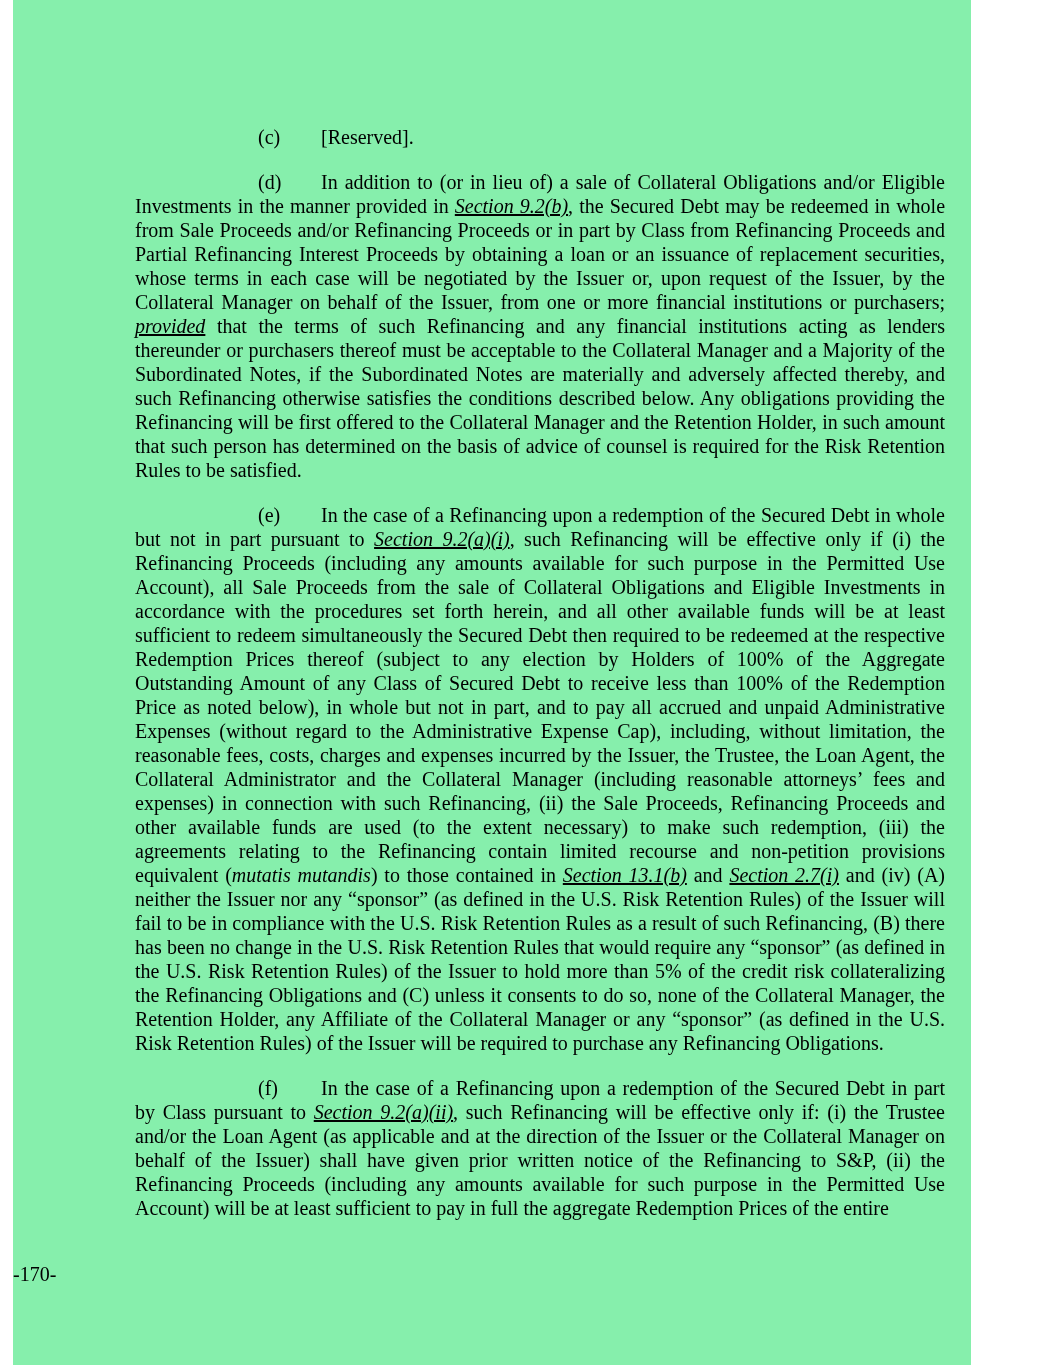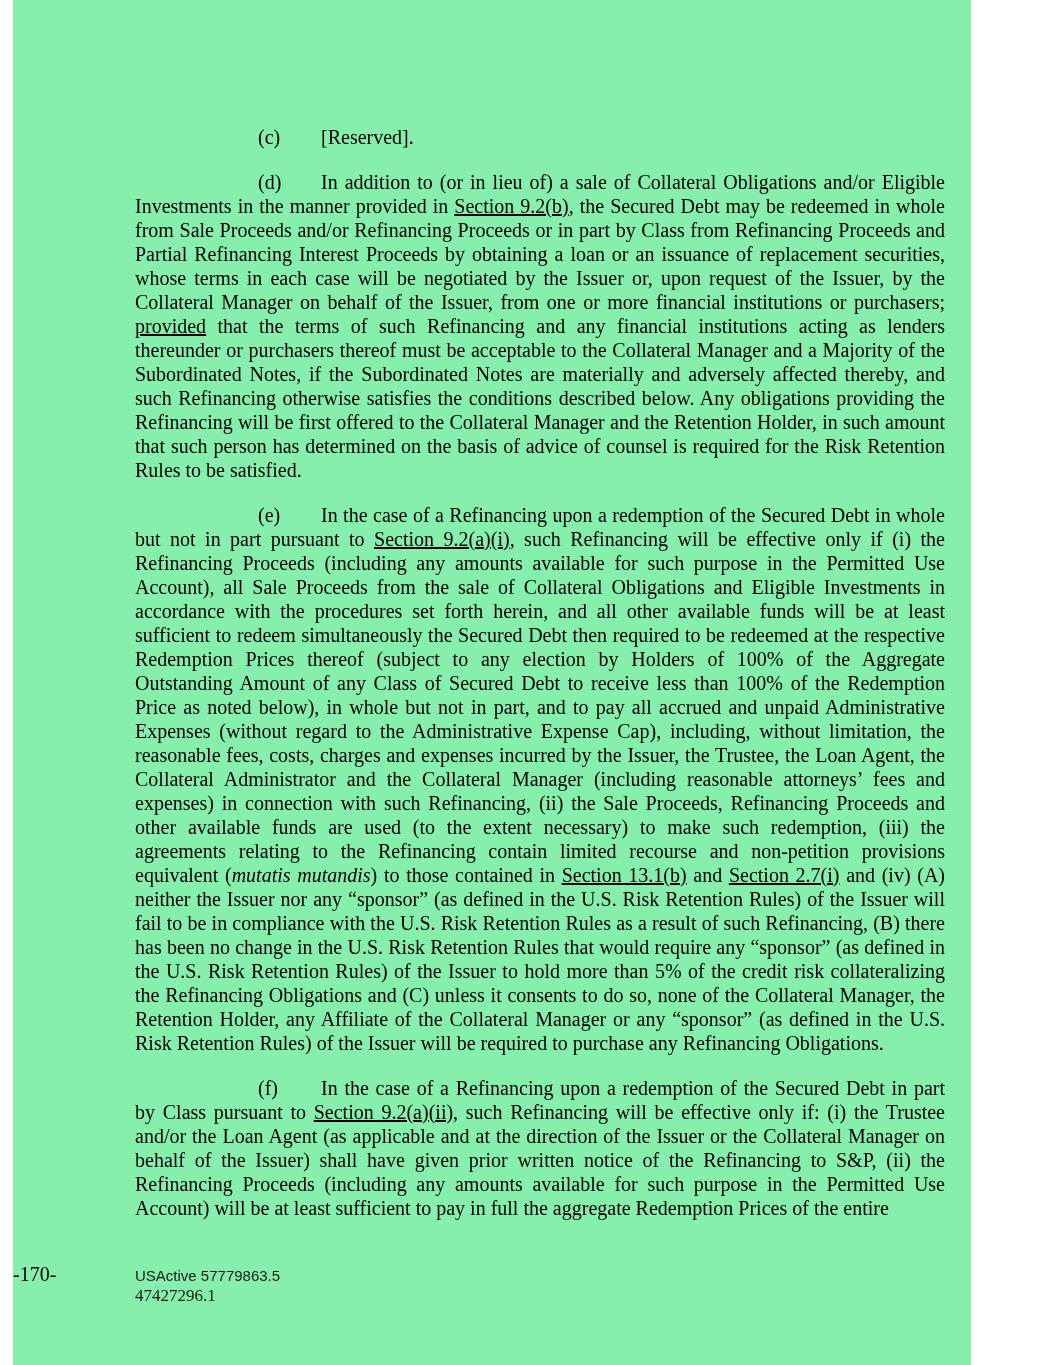--- a/index.html
+++ b/index.html
@@ -34,21 +34,21 @@
     line-height: 24px;
     text-align: justify;
     text-indent: 123px;
     color: #000000;
   }
   p.para .label {
     display: inline-block;
     width: 63px;
     text-indent: 0;
   }
-  .u { text-decoration: underline; }
+  .u { text-decoration: underline; font-style: italic; }
   .i { font-style: italic; margin-top: 44px; }
   .footer-left {
     position: absolute;
     left: 122px;
     top: 1266px;
   }
   .footer-id1 {
     font-family: "Liberation Sans", sans-serif;
     font-size: 15px;
     line-height: 20px;
@@ -75,19 +75,15 @@
 <body>
 
 <div class="page">
   <div class="content" id="paragraphs">
       <p class="para"><span class="label">(c)</span><span>[Reserved].</span></p>
       <p class="para"><span class="label">(d)</span><span>In addition to (or in lieu of) a sale of Collateral Obligations and/or Eligible Investments in the manner provided in </span><span class="u">Section 9.2(b)</span><span>, the Secured Debt may be redeemed in whole from Sale Proceeds and/or Refinancing Proceeds or in part by Class from Refinancing Proceeds and Partial Refinancing Interest Proceeds by obtaining a loan or an issuance of replacement securities, whose terms in each case will be negotiated by the Issuer or, upon request of the Issuer, by the Collateral Manager on behalf of the Issuer, from one or more financial institutions or purchasers; </span><span class="u">provided</span><span> that the terms of such Refinancing and any financial institutions acting as lenders thereunder or purchasers thereof must be acceptable to the Collateral Manager and a Majority of the Subordinated Notes, if the Subordinated Notes are materially and adversely affected thereby, and such Refinancing otherwise satisfies the conditions described below.  Any obligations providing the Refinancing will be first offered to the Collateral Manager and the Retention Holder, in such amount that such person has determined on the basis of advice of counsel is required for the Risk Retention Rules to be satisfied.</span></p>
       <p class="para"><span class="label">(e)</span><span>In the case of a Refinancing upon a redemption of the Secured Debt in whole but not in part pursuant to </span><span class="u">Section 9.2(a)(i)</span><span>, such Refinancing will be effective only if (i) the Refinancing Proceeds (including any amounts available for such purpose in the Permitted Use Account), all Sale Proceeds from the sale of Collateral Obligations and Eligible Investments in accordance with the procedures set forth herein, and all other available funds will be at least sufficient to redeem simultaneously the Secured Debt then required to be redeemed at the respective Redemption Prices thereof (subject to any election by Holders of 100% of the Aggregate Outstanding Amount of any Class of Secured Debt to receive less than 100% of the Redemption Price as noted below), in whole but not in part, and to pay all accrued and unpaid Administrative Expenses (without regard to the Administrative Expense Cap), including, without limitation, the reasonable fees, costs, charges and expenses incurred by the Issuer, the Trustee, the Loan Agent, the Collateral Administrator and the Collateral Manager (including reasonable attorneys’ fees and expenses) in connection with such Refinancing, (ii) the Sale Proceeds, Refinancing Proceeds and other available funds are used (to the extent necessary) to make such redemption, (iii) the agreements relating to the Refinancing contain limited recourse and non-petition provisions equivalent (</span><span class="i">mutatis mutandis</span><span>) to those contained in </span><span class="u">Section 13.1(b)</span><span> and </span><span class="u">Section 2.7(i)</span><span> and (iv) (A) neither the Issuer nor any “sponsor” (as defined in the U.S. Risk Retention Rules) of the Issuer will fail to be in compliance with the U.S. Risk Retention Rules as a result of such Refinancing, (B) there has been no change in the U.S. Risk Retention Rules that would require any “sponsor” (as defined in the U.S. Risk Retention Rules) of the Issuer to hold more than 5% of the credit risk collateralizing the Refinancing Obligations and (C) unless it consents to do so, none of the Collateral Manager, the Retention Holder, any Affiliate of the Collateral Manager or any “sponsor” (as defined in the U.S. Risk Retention Rules) of the Issuer will be required to purchase any Refinancing Obligations.</span></p>
       <p class="para"><span class="label">(f)</span><span>In the case of a Refinancing upon a redemption of the Secured Debt in part by Class pursuant to </span><span class="u">Section 9.2(a)(ii)</span><span>, such Refinancing will be effective only if:  (i) the Trustee and/or the Loan Agent (as applicable and at the direction of the Issuer or the Collateral Manager on behalf of the Issuer) shall have given prior written notice of the Refinancing to S&amp;P, (ii) the Refinancing Proceeds (including any amounts available for such purpose in the Permitted Use Account) will be at least sufficient to pay in full the aggregate Redemption Prices of the entire</span></p>
     </div>
 
-  <div class="footer-left">
-    <div class="footer-id1">USActive 57779863.5</div>
-    <div class="footer-id2">47427296.1</div>
-  </div>
 
   <div class="page-number">-170-</div>
 </div>
 
 </body></html>

